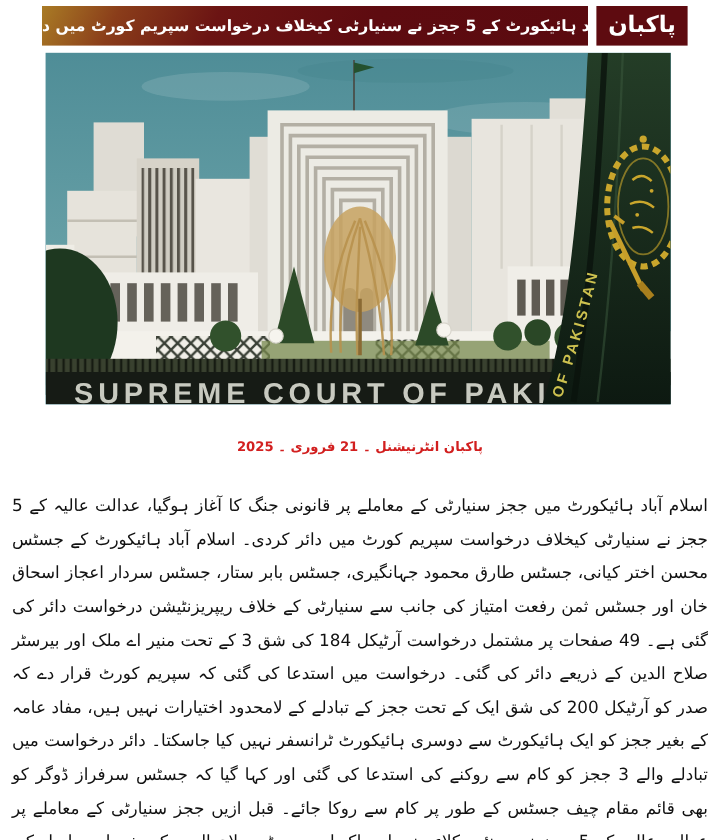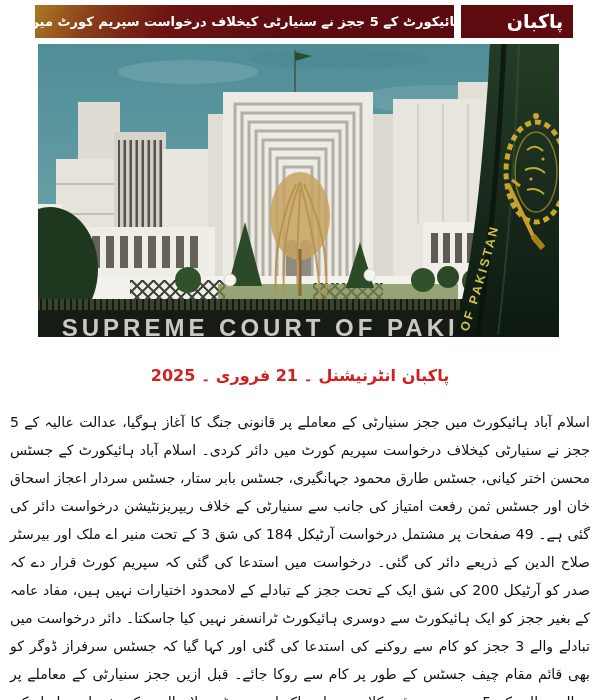--- a/index.html
+++ b/index.html
@@ -8,39 +8,39 @@
     font-family:"DejaVu Sans",sans-serif;overflow:hidden;
   }
   
   .topbar{
     position:absolute;top:5px;left:35px;right:27px;height:33px;
     display:flex;direction:rtl;column-gap:7px;
   }
   .logo-block{
     width:76px;height:100%;background:#5e0b10;
     display:flex;align-items:center;justify-content:center;
-    color:#ffffff;font-weight:bold;font-size:19px;line-height:1;padding-left:36px;
+    color:#ffffff;font-weight:bold;font-size:19px;line-height:1;
   }
   .headline-bar{
     flex:1;height:100%;
     background:linear-gradient(115deg,#a97b25 0%,#8a3d1a 14%,#6b1413 32%,#5e0b10 60%,#5a0a0f 100%);
     display:flex;align-items:center;justify-content:center;
     color:#ffffff;font-size:13px;font-weight:bold;white-space:nowrap;
     overflow:hidden;padding:0 6px;
   }
   
   .photo-wrap{
     position:absolute;top:44px;left:38px;width:521px;height:293px;
     overflow:hidden;background:#55929b;
   }
   
   .caption{
     position:absolute;top:366px;left:0;width:100%;
     text-align:center;direction:rtl;
-    color:#d21f1f;font-size:16px;font-weight:bold;
+    color:#d21f1f;font-size:11px;font-weight:bold;
   }
   
   .article{
     position:absolute;top:408px;left:10px;right:10px;
     direction:rtl;text-align:justify;
     color:#111111;font-size:14px;line-height:28px;
   }
 </style>
 </head>
 <body>

